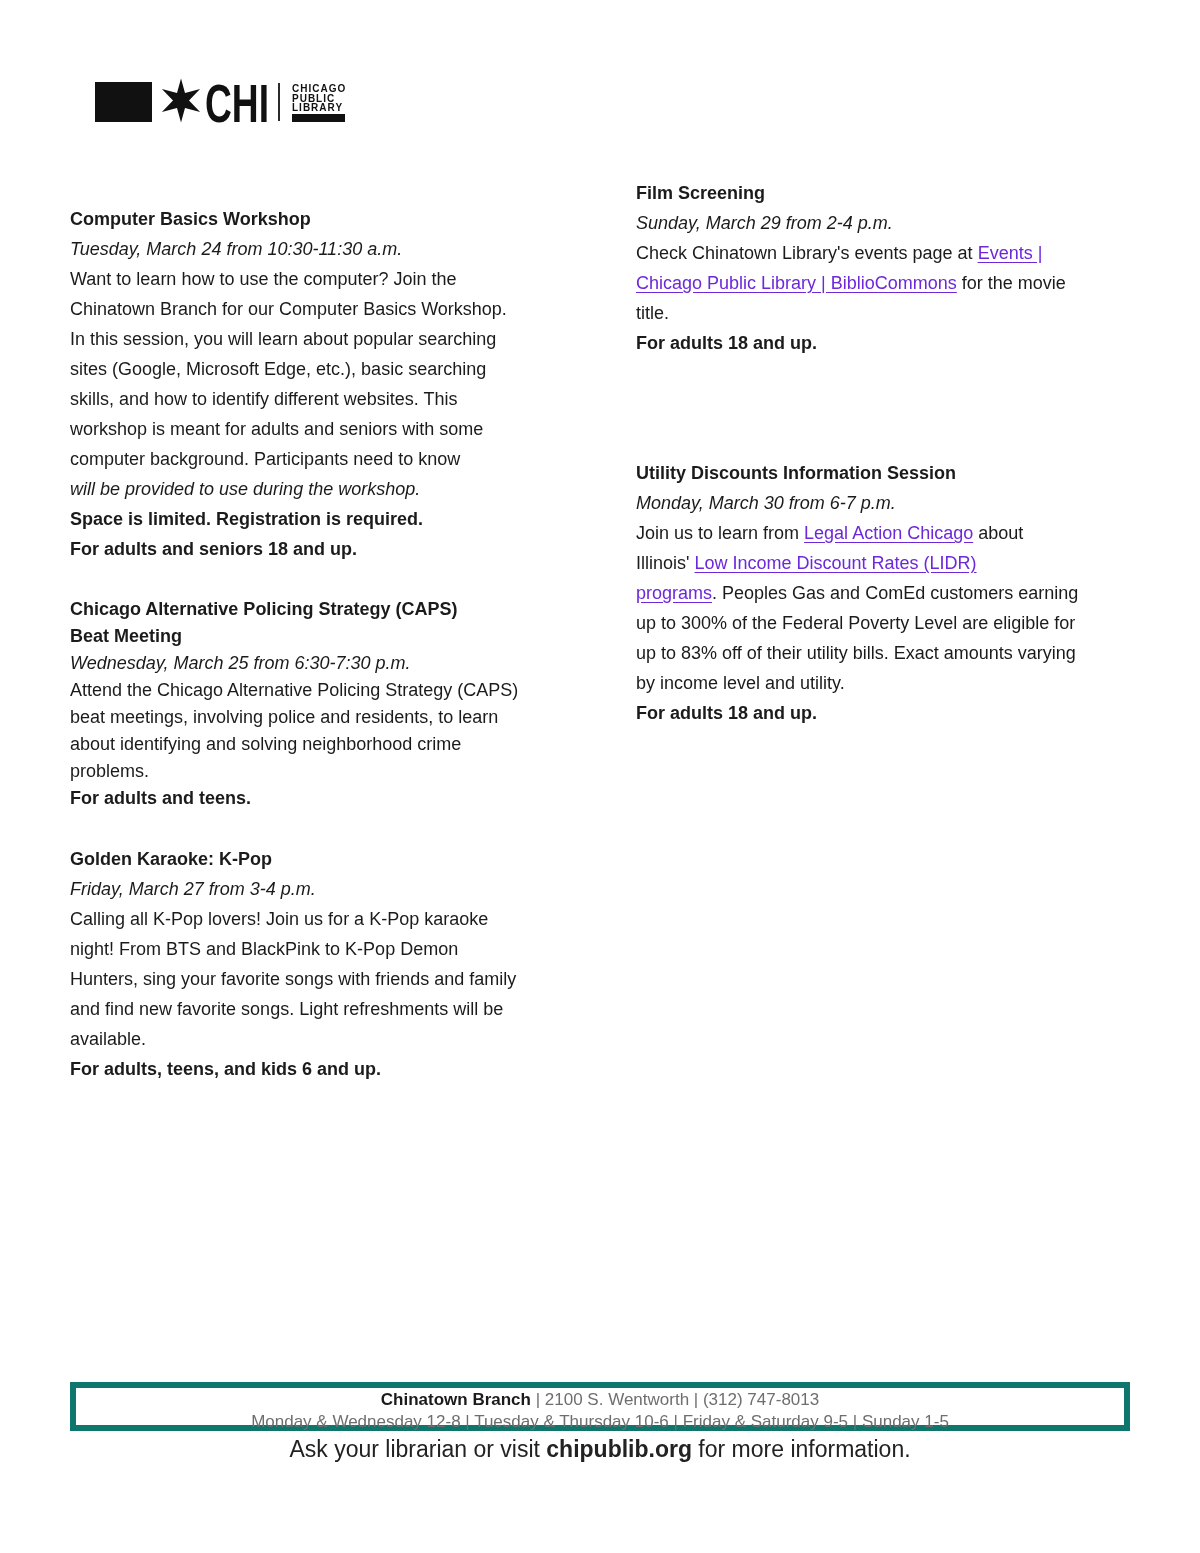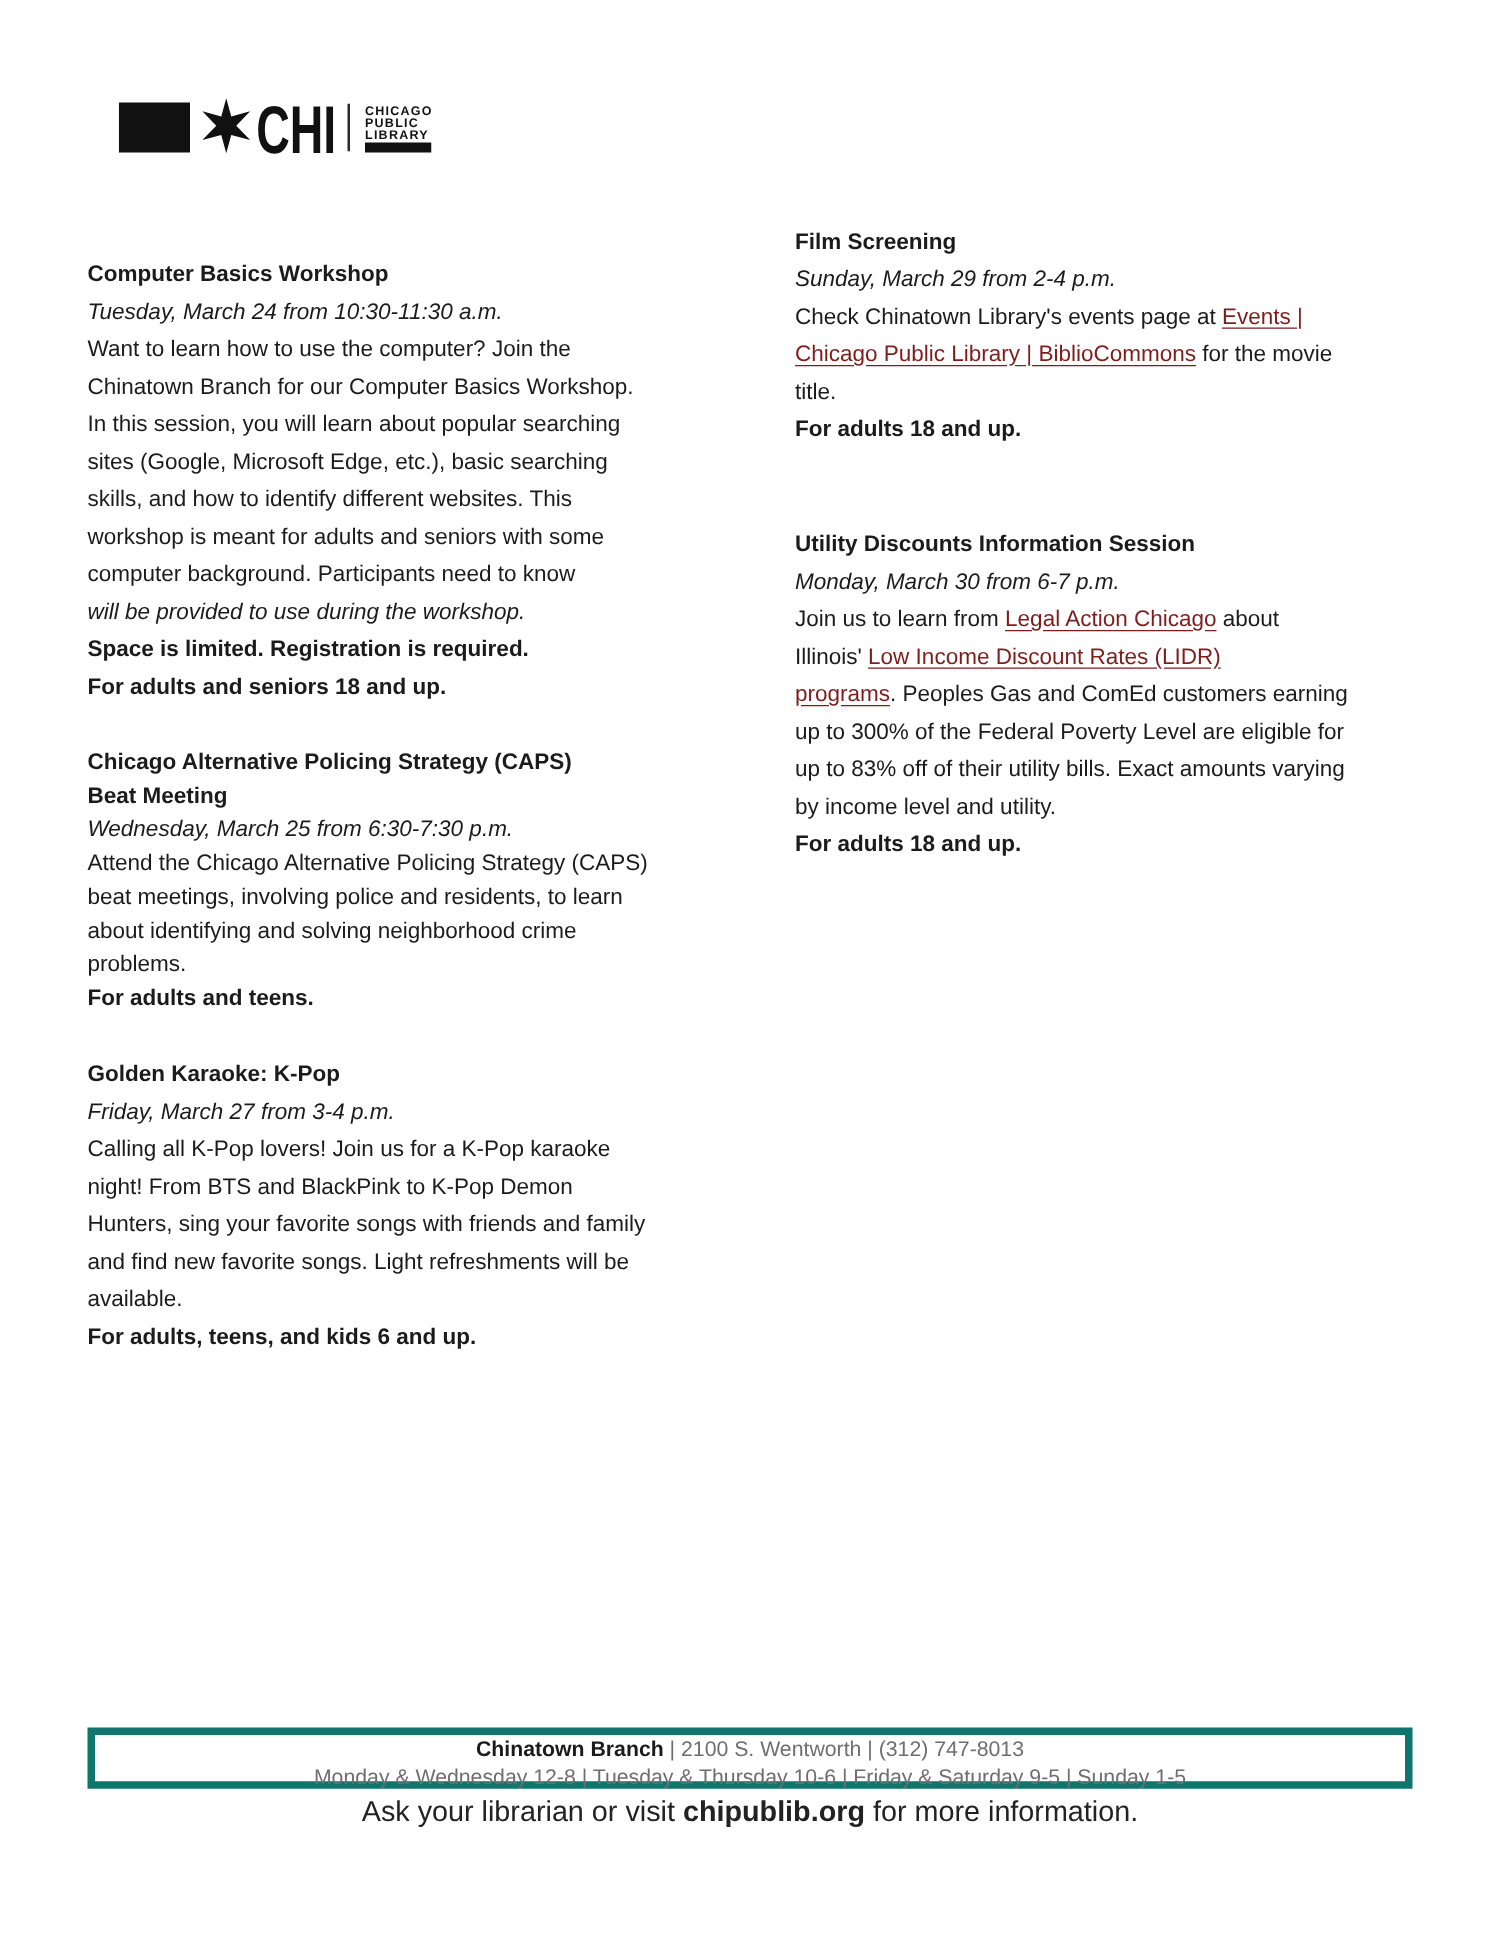--- a/index.html
+++ b/index.html
@@ -9,31 +9,31 @@
 
   
   .logo-wrap { position:absolute; left:95px; top:78px; width:252px; height:46px; }
 
   
   .col { position:absolute; font-size:18px; line-height:30px; }
   .col-left  { left:70px;  top:172px; width:520px; }
   .col-right { left:636px; top:146px; width:505px; }
 
   .event { margin-bottom:30px;margin-top:32px; }
-  .col-right .event + .event { margin-top:62px; }
+  .col-right .event + .event { margin-top:100px; }
   .event-title { font-size:18px; font-weight:700; }
   .event-title .tline { white-space:pre; }
   .event-date { font-style:italic; white-space:pre; }
   .bline { white-space:pre; }
   article[data-name="event-caps-beat-meeting"] { line-height:27px; }
 
   .run-plain  { font-style:normal; }
   .run-italic { font-style:italic; }
   .run-bold   { font-weight:700; }
-  .run-link   { color:#7f1d1d; text-decoration:underline; text-underline-offset:3px; cursor:pointer; }
+  .run-link   { color:#6d28d9; text-decoration:underline; text-underline-offset:3px; cursor:pointer; }
 
   
   .footer-box { position:absolute; left:70px; top:1382px; width:1060px; height:49px;
                 border:6px solid #0f766e; text-align:center; font-size:17px; line-height:22px;
                 padding-top:1px; color:#6e6e6e; }
   .footer-box .branch { font-weight:700; color:#1b1b1b; }
   .footer-note { position:absolute; left:0; top:1436px; width:1200px; text-align:center;
                  font-size:23px; color:#222222; }
   .footer-note .site { font-weight:700; }
 </style>

